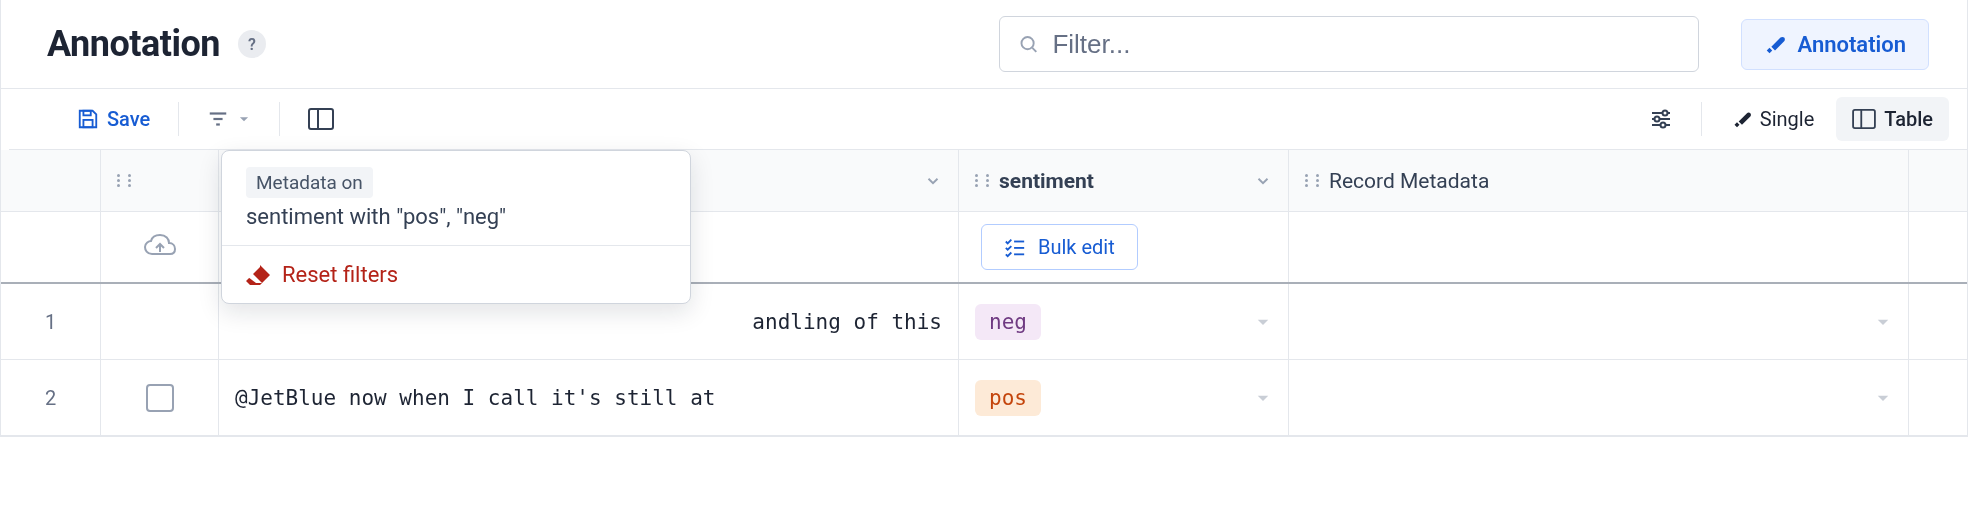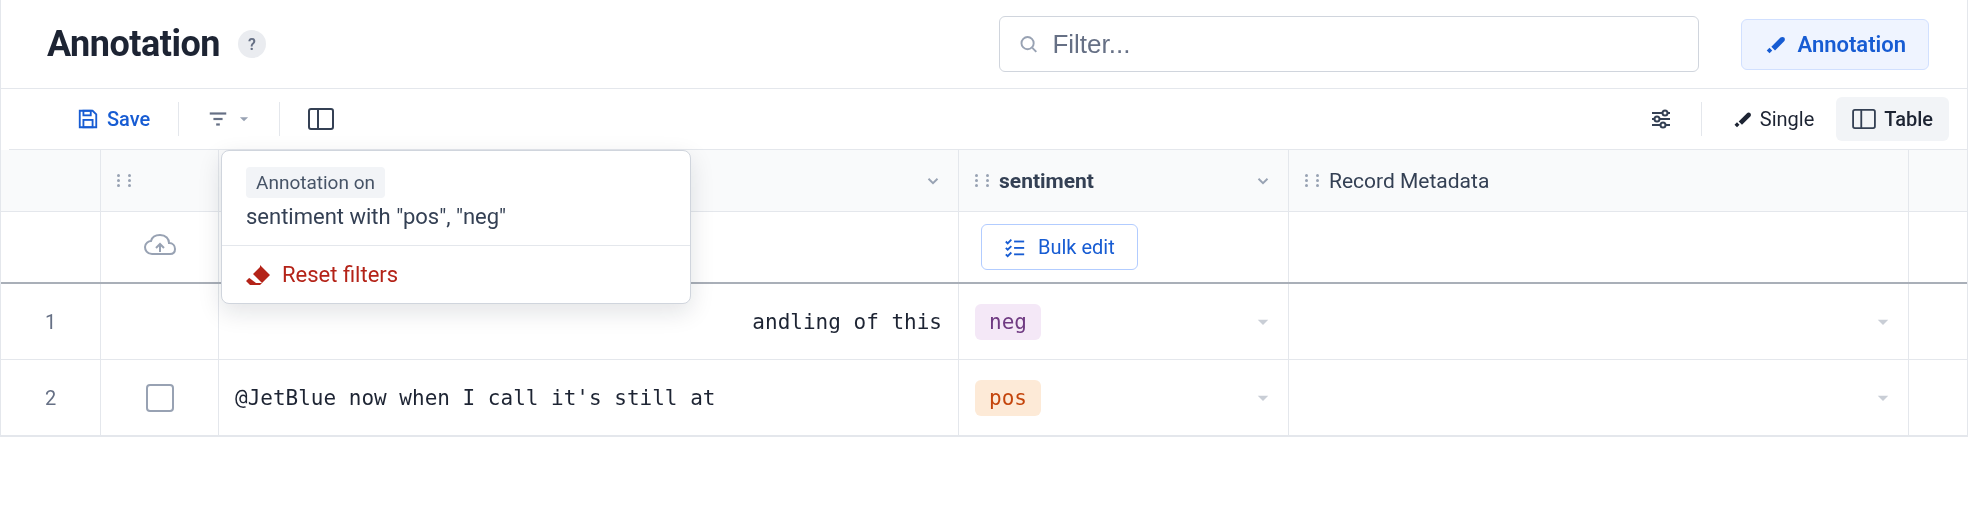--- a/index.html
+++ b/index.html
@@ -355,21 +355,21 @@
       <div class="td">
         <svg class="cell-caret" width="18" height="18" viewBox="0 0 24 24" fill="#c9ced6">
             <path d="M5 9 L12 16 L19 9 Z"></path>
           </svg>
       </div>
       <div class="td"></div>
     </div>
 
     <div class="popover">
       <div class="section">
-        <span class="pill">Annotation on</span>
+        <span class="pill">Metadata on</span>
         <div class="filter-desc">sentiment with "pos", "neg"</div>
       </div>
       <div class="popover-divider"></div>
       <div class="section">
         <div class="reset">
           <svg width="24" height="20" viewBox="0 0 24 20" fill="#b42318">
               <path d="M14 0 L24 10 L14 20 L4 20 L0 16 L14 2 Z" fill="#b42318"></path>
               <path d="M6 8 L16 18 L10 18 L2 12 Z" fill="#fff"></path>
             </svg>
           <span>Reset filters</span>

